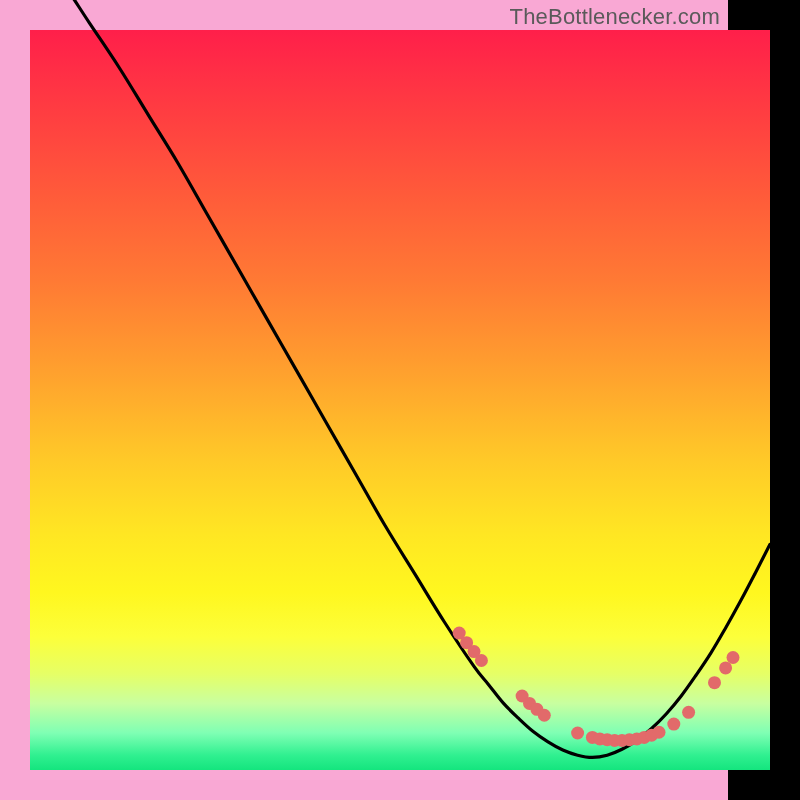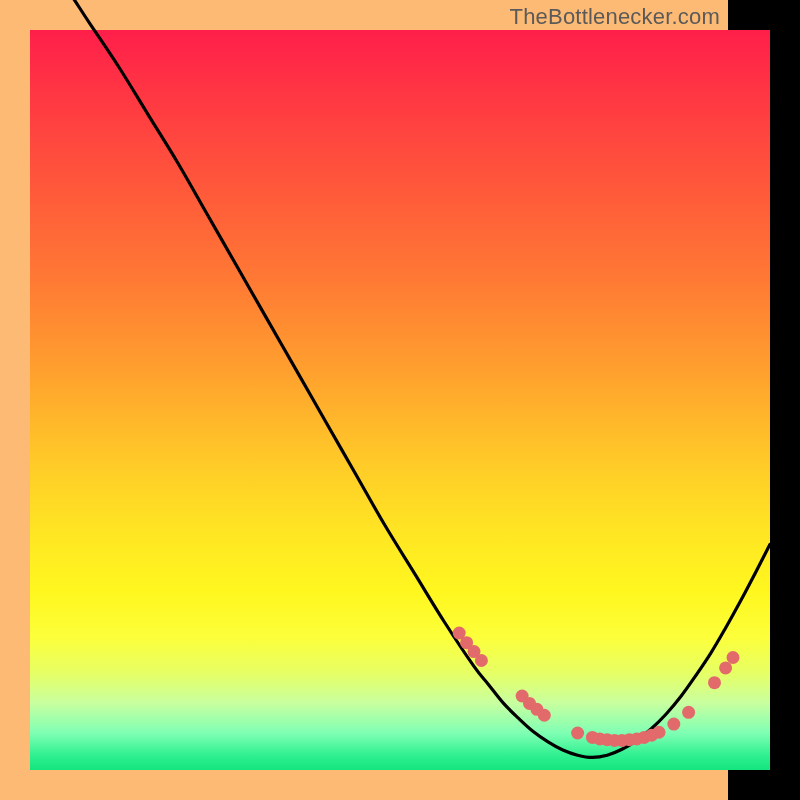--- a/index.html
+++ b/index.html
@@ -10,21 +10,21 @@
     background: #000;
     overflow: hidden;
     font-family: Arial, Helvetica, sans-serif;
   }
   .frame {
     position: absolute;
     left: 0;
     top: 0;
     width: 728px;
     height: 800px;
-    background: #fdba74;
+    background: #f9a8d4;
     text-align: right;
   }
   .plot {
     position: absolute;
     left: 30px;
     top: 30px;
     width: 740px;
     height: 740px;
     
     background: linear-gradient(to bottom,

